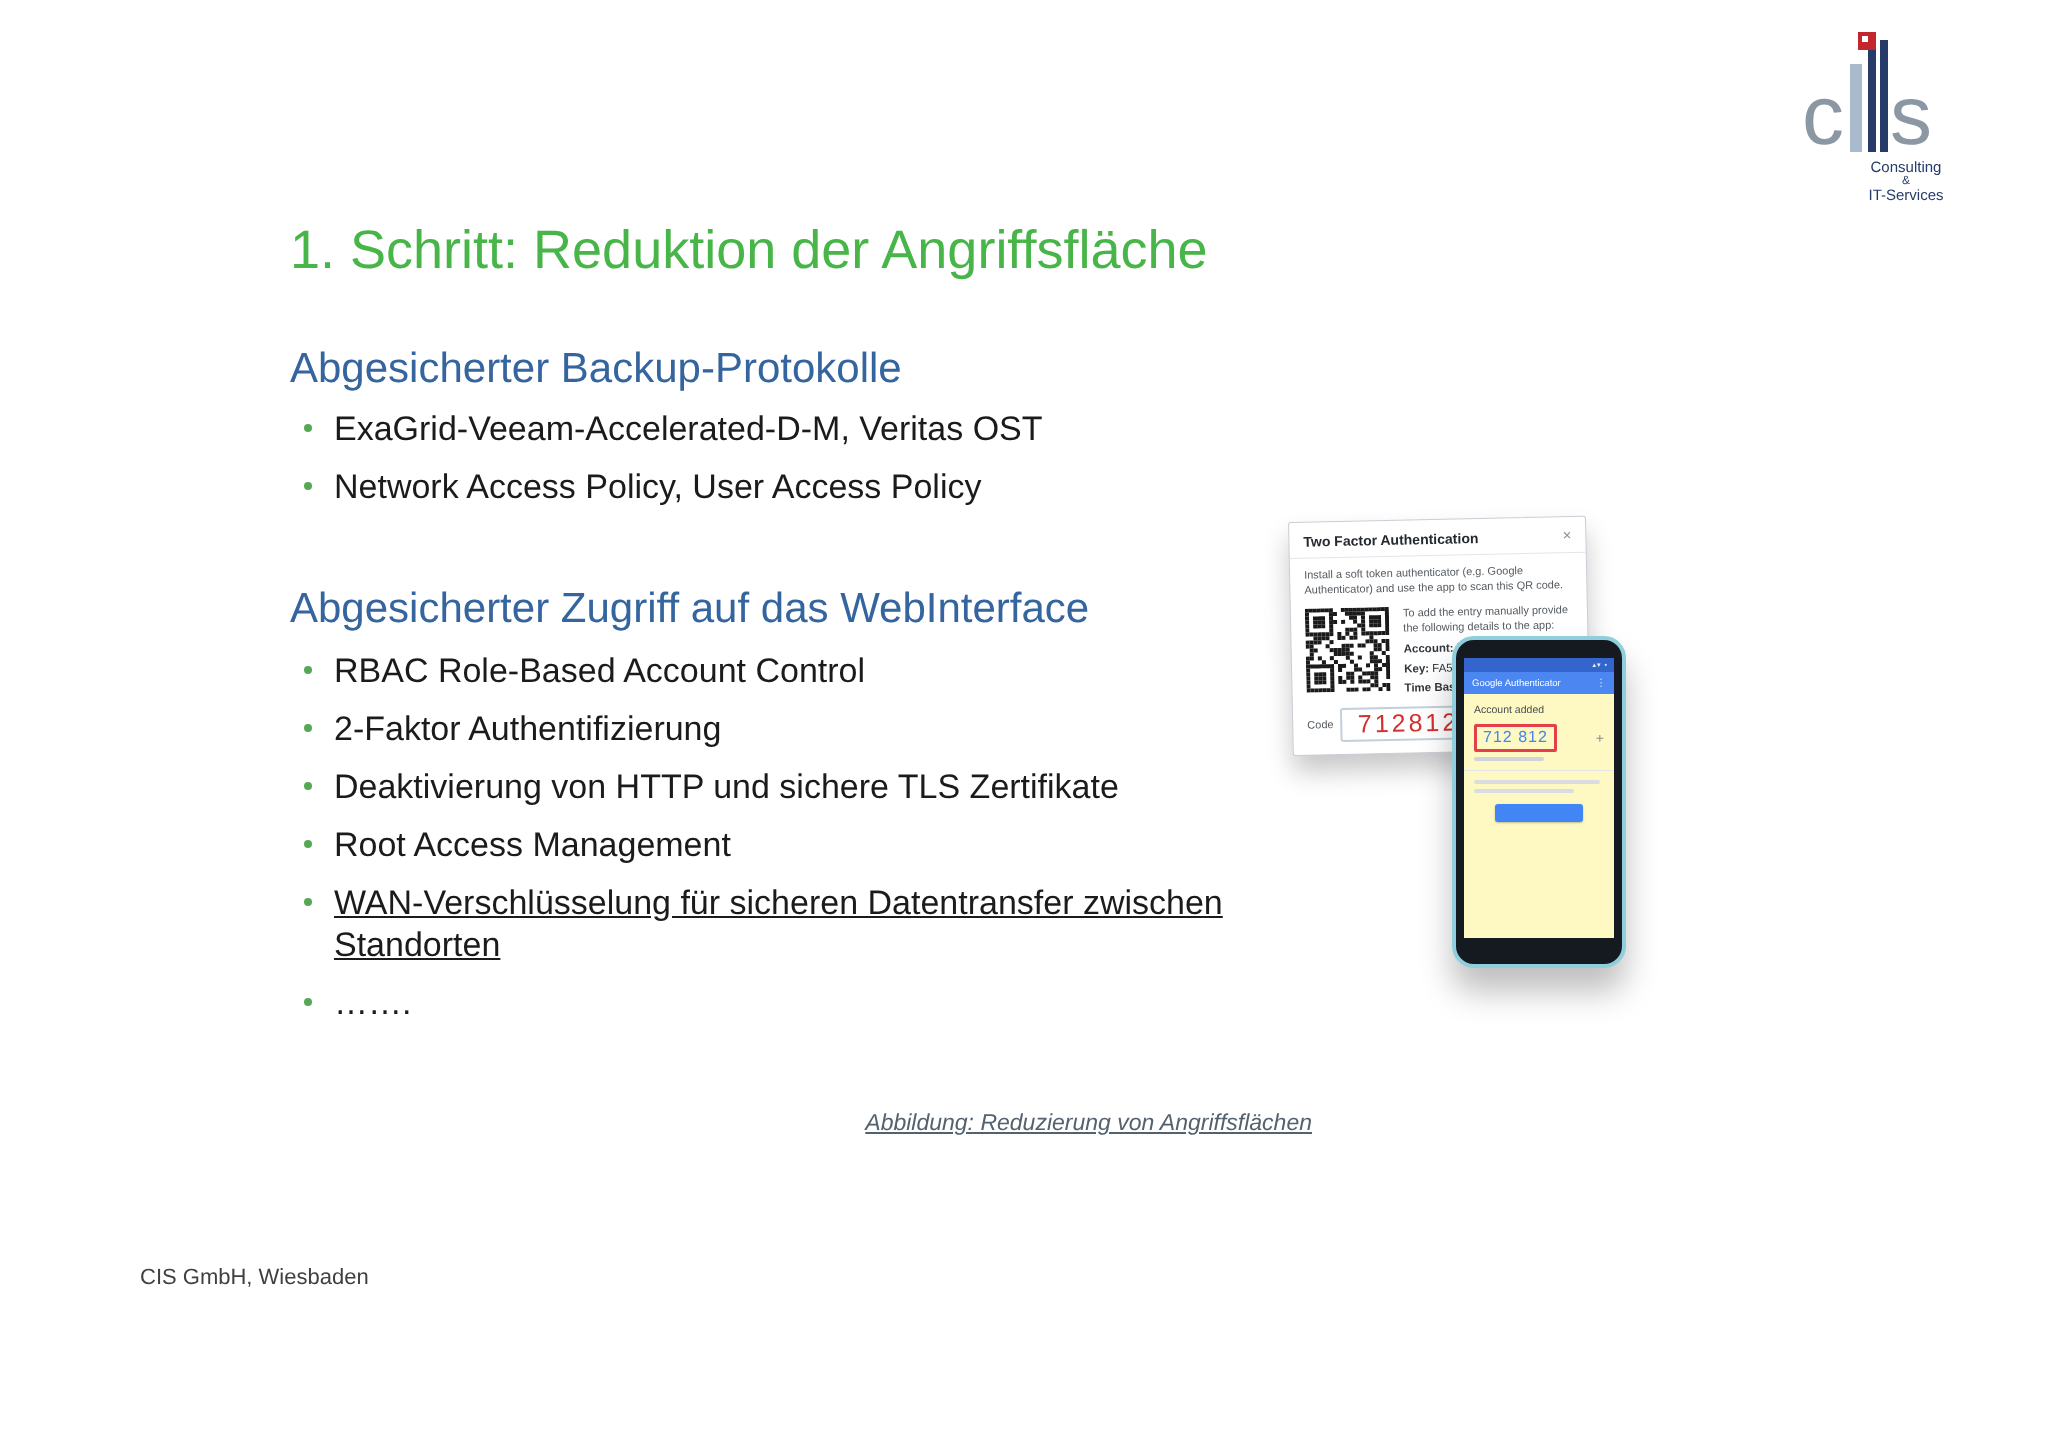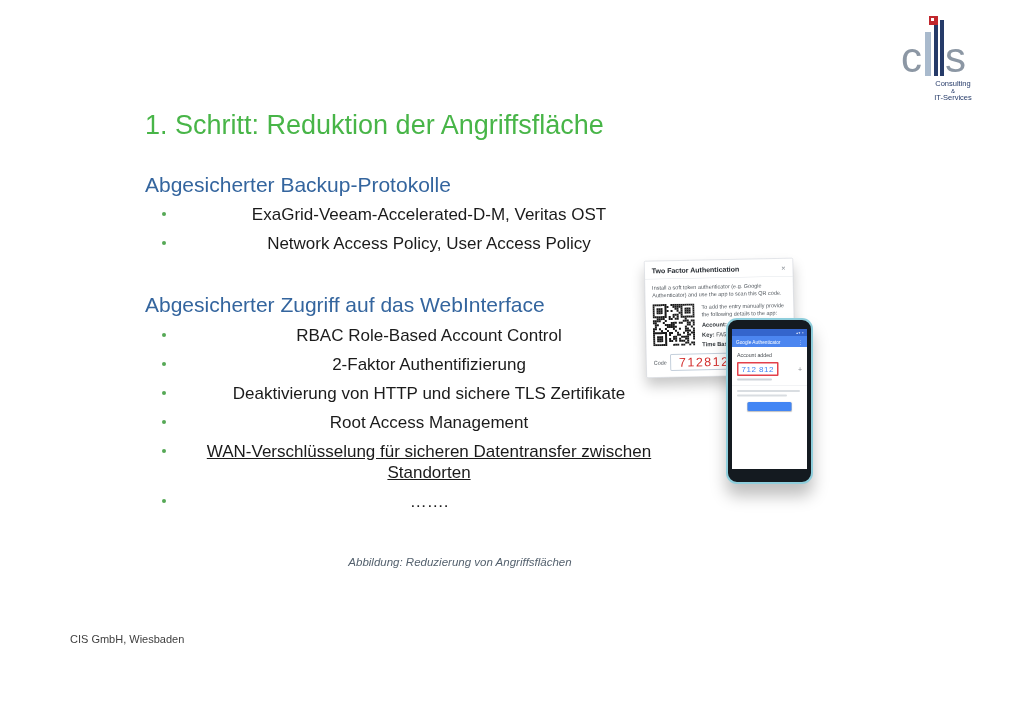--- a/index.html
+++ b/index.html
@@ -6,28 +6,28 @@
   body{
     width:1024px;height:718px;position:relative;background:#ffffff;overflow:hidden;
     font-family:"Liberation Sans","DejaVu Sans",sans-serif;
     -webkit-font-smoothing:antialiased;
   }
   
   #slide-title{position:absolute;left:145px;top:110px;font-size:27px;color:#48B548;white-space:nowrap;}
   .sec-head{position:absolute;left:145px;font-size:21px;color:#34659E;white-space:nowrap;}
   #sec1-head{top:173px;}
   #sec2-head{top:293px;text-align:right;}
-  ul.bullets{position:absolute;left:141px;margin:0;padding:0;list-style:none;width:540px;text-align:center;}
+  ul.bullets{position:absolute;left:131px;margin:0;padding:0;list-style:none;width:540px;}
   #sec1-list{top:204px;}
   #sec2-list{top:325px;}
   ul.bullets li{position:relative;padding-left:18px;margin:0 0 8px 18px;font-size:17px;line-height:21px;color:#1b1b1b;}
   ul.bullets li .dot{position:absolute;left:3px;top:8px;width:4px;height:4px;border-radius:50%;background:#55A855;}
   ul.bullets li.wrap{max-width:505px;text-decoration:underline;}
-  #figure-caption{position:absolute;left:280px;top:556px;width:360px;text-align:center;
-    font-size:11.5px;font-style:italic;color:#54616E;}
+  #figure-caption{position:absolute;left:296px;top:556px;width:360px;text-align:right;
+    font-size:11.5px;font-style:italic;color:#54616E;text-decoration:underline;}
   #slide-footer{position:absolute;left:70px;top:633px;font-size:11px;color:#404040;}
 
   
   #logo{position:absolute;left:901px;top:20px;width:86px;height:82px;}
   #logo .row{position:relative;display:flex;align-items:flex-end;height:58px;}
   #logo .ltr{font-size:42px;line-height:40px;color:#8C97A4;font-weight:400;}
   #logo .bar-light{width:6px;height:44px;background:#A9BACD;margin:0 2px 2px 3px;}
   #logo .bar-dark{width:4px;height:56px;background:#263B69;margin:0 1px 2px 1px;}
   #logo .red-sq{position:absolute;left:28px;top:-4px;width:9px;height:9px;background:#C1272D;}
   #logo .red-sq i{position:absolute;left:2px;top:2px;width:3px;height:3px;background:#fff;}
@@ -55,21 +55,21 @@
   #code-row{display:flex;align-items:center;margin-top:10px;}
   #code-label{font-size:11px;color:#555b61;margin-right:7px;}
   #code-input{width:132px;height:30px;border:2px solid #c4cfdb;border-radius:3px;background:#fff;
     display:flex;align-items:center;justify-content:center;
     font-size:25px;letter-spacing:3px;color:#D3302F;font-weight:500;}
 
   
   #phone{position:absolute;left:726px;top:318px;width:83px;height:162px;z-index:2;
     background:#141a20;border:2px solid #8FCEDC;border-radius:11px;
     box-shadow:0 12px 16px rgba(0,0,0,.25);}
-  #phone-screen{position:absolute;left:4px;right:4px;top:9px;bottom:13px;background:#ffffff;overflow:hidden;}
+  #phone-screen{position:absolute;left:4px;right:4px;top:9px;bottom:13px;background:#fef9c3;overflow:hidden;}
   #screen-inner{width:200%;height:200%;transform:scale(0.5);transform-origin:top left;}
   #statusbar{height:14px;background:#3465CC;display:flex;align-items:center;justify-content:flex-end;padding:0 6px;}
   #statusbar .st{font-size:7px;color:#e8eefc;letter-spacing:1px;}
   #appbar{height:22px;background:#4C86F0;display:flex;align-items:center;padding:0 8px;}
   #appbar .t{font-size:9.5px;color:#ffffff;}
   #appbar .m{margin-left:auto;font-size:10px;color:#dfe9ff;}
   #pcontent{padding:8px 10px 0;}
   #acct-added{font-size:10.5px;color:#474c51;margin:2px 0 8px;}
   #otp-row{display:flex;align-items:center;}
   #otp-box{border:3px solid #E3404B;border-radius:2px;padding:2px 6px;

